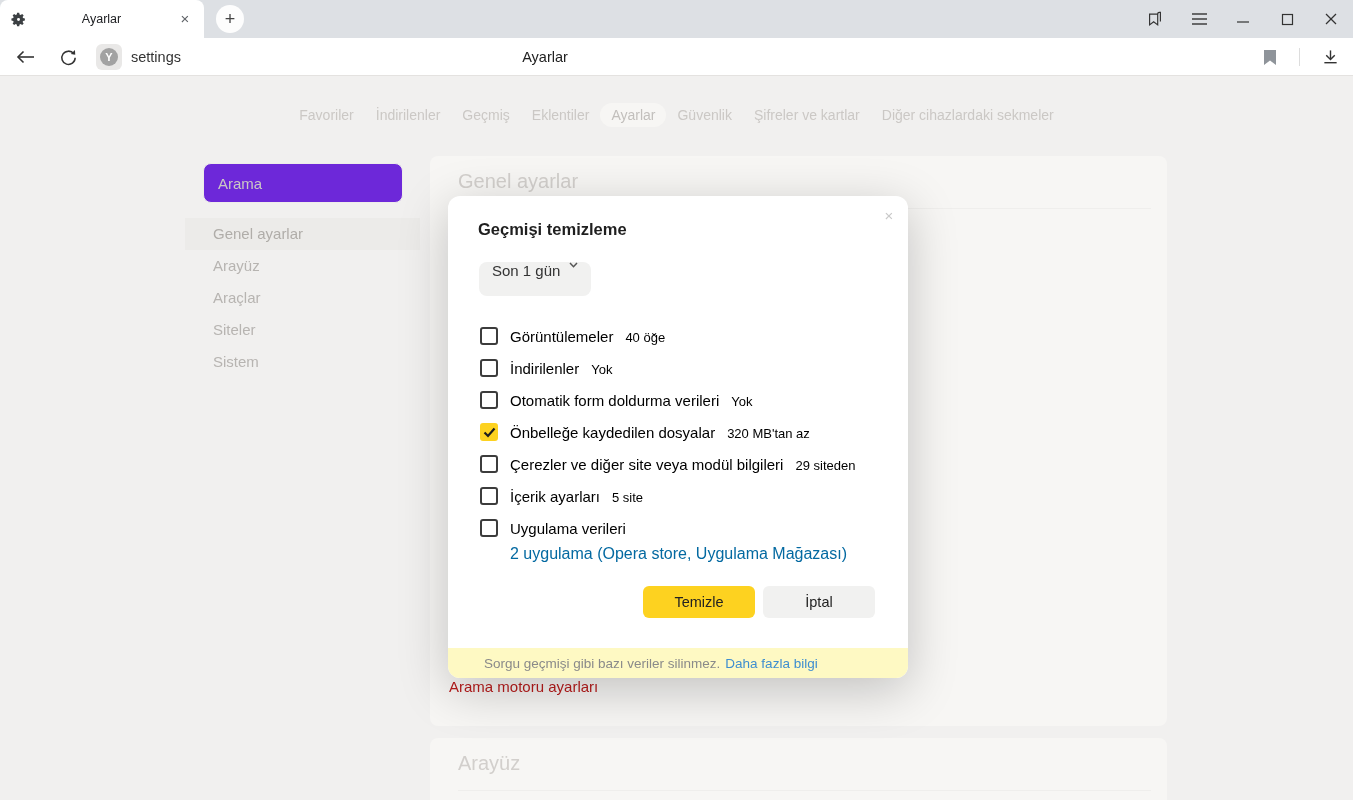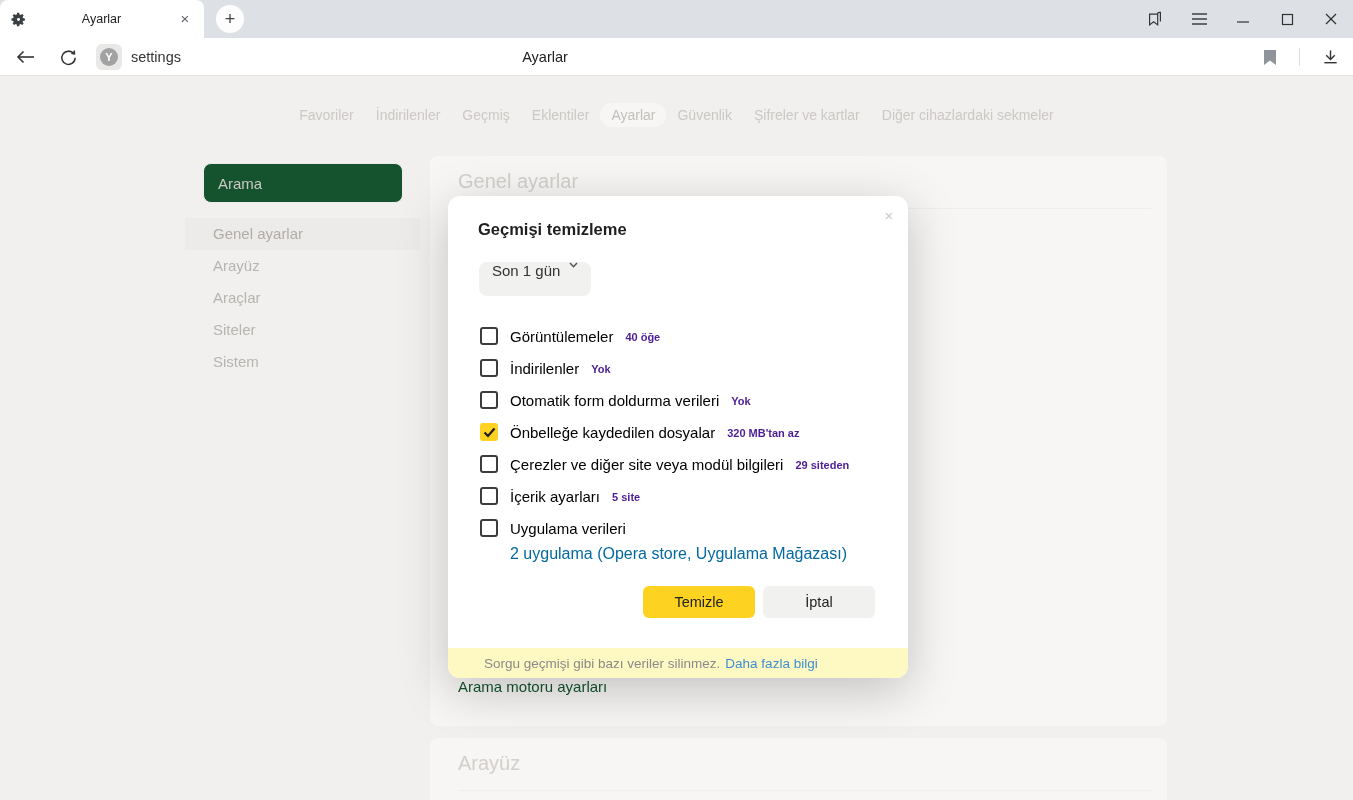--- a/index.html
+++ b/index.html
@@ -42,56 +42,56 @@
   .toolbar-divider { position:absolute; left:1299px; top:10px; width:1px; height:18px; background:#ddd; }
 
   
   .page { position:absolute; left:0; top:77px; width:1203px; height:723px; background:#f1f0ef; }
   .nav-row { position:absolute; left:0; top:26px; width:1353px; display:flex; justify-content:center; }
   .nav-tab { padding:4px 11px; font-size:14px; color:#cbc8c5; border-radius:14px; white-space:nowrap; }
   .nav-tab.active { background:#f7f6f4; color:#c2bfbc; }
 
   .sidebar { position:absolute; left:185px; top:86px; width:235px; }
   .search-input {
-    display:block; margin-left:18px; width:200px; height:40px; background:#14532d;
+    display:block; margin-left:18px; width:200px; height:40px; background:#6d28d9;
     border:1px solid #eeecea; border-radius:8px; padding:0 14px; font-size:15px;
     font-family:inherit; color:#b7b4b1; outline:none;
   }
   .search-input::placeholder { color:#cbc8c5; }
   .side-list { margin-top:15px; }
   .side-item { height:32px; line-height:32px; padding-left:28px; font-size:15px; color:#b7b4b1; white-space:nowrap; }
   .side-item.active { background:#ecebe9; color:#b0ada9; }
 
   .card { position:absolute; left:430px; width:737px; background:#f7f6f4; border-radius:8px; }
   .card-1 { top:79px; height:570px; }
   .card-2 { top:661px; height:63px; border-radius:8px 8px 0 0; }
   .card-h { position:absolute; left:28px; top:14px; font-size:20px; font-weight:400; color:#d2cfcc; }
   .card-divider { position:absolute; left:28px; right:16px; top:52px; height:1px; background:#efeeec; }
-  .card-link { position:absolute; left:28px; top:522px; font-size:15px; color:#14532d; }
+  .card-link { position:absolute; left:19px; top:522px; font-size:15px; color:#b91c1c; }
 
   
   .modal {
     position:absolute; left:448px; top:196px; width:460px; height:482px; background:#fff;
     border-radius:12px; box-shadow:0 12px 50px rgba(0,0,0,.22); z-index:10;
   }
   .modal-close { position:absolute; top:6px; right:6px; width:26px; height:26px; display:flex; align-items:center; justify-content:center; font-size:15px; color:#c8c8c8; cursor:pointer; }
   .modal-title { position:absolute; left:30px; top:24px; font-size:16.5px; font-weight:bold; color:#1f1f1f; }
   .range-dd {
     position:absolute; left:31px; top:66px; height:34px; padding:0 13px; background:#f1f1f0;
     border:none; border-radius:8px; display:flex; align-items:flex-start; gap:9px;
     font-size:15px; color:#333; font-family:inherit; cursor:pointer;
   }
   .clear-list { position:absolute; left:32px; top:124px; right:30px; }
   .crow-line { height:32px; display:flex; align-items:center; gap:12px; cursor:pointer; }
   .cbox { width:18px; height:18px; border:2px solid #3c3c3c; border-radius:3px; flex-shrink:0; display:flex; align-items:center; justify-content:center; }
   .cbox .mark { display:none; }
   .cbox.checked { background:var(--accent); border-color:var(--accent); }
   .cbox.checked .mark { display:block; }
   .clabel { font-size:15px; color:#000000; white-space:nowrap; }
-  .cmeta { font-size:11px; color:#4c1d95; padding-top:2px; white-space:nowrap;font-weight:bold; }
+  .cmeta { font-size:13px; color:#000000; padding-top:2px; white-space:nowrap; }
   .cnote { margin-left:30px; font-size:16px; color:#0369a1; margin-top:1px; }
   .modal-buttons { position:absolute; top:390px; right:33px; display:flex; gap:8px;border-radius:14px; }
   .mbtn { width:112px; height:32px; border:none; border-radius:6px; font-size:14.5px; font-family:inherit; cursor:pointer; }
   .mbtn-clear { background:var(--accent); color:#222; }
   .mbtn-cancel { background:#f1f1f0; color:#222; }
   .modal-footer {
     position:absolute; left:0; right:0; bottom:0; height:30px; background:#fef9c3;
     border-radius:0 0 12px 12px; display:flex; align-items:center; padding-left:36px; gap:5px;
     font-size:13.5px; color:#8a8a8a;
   }

